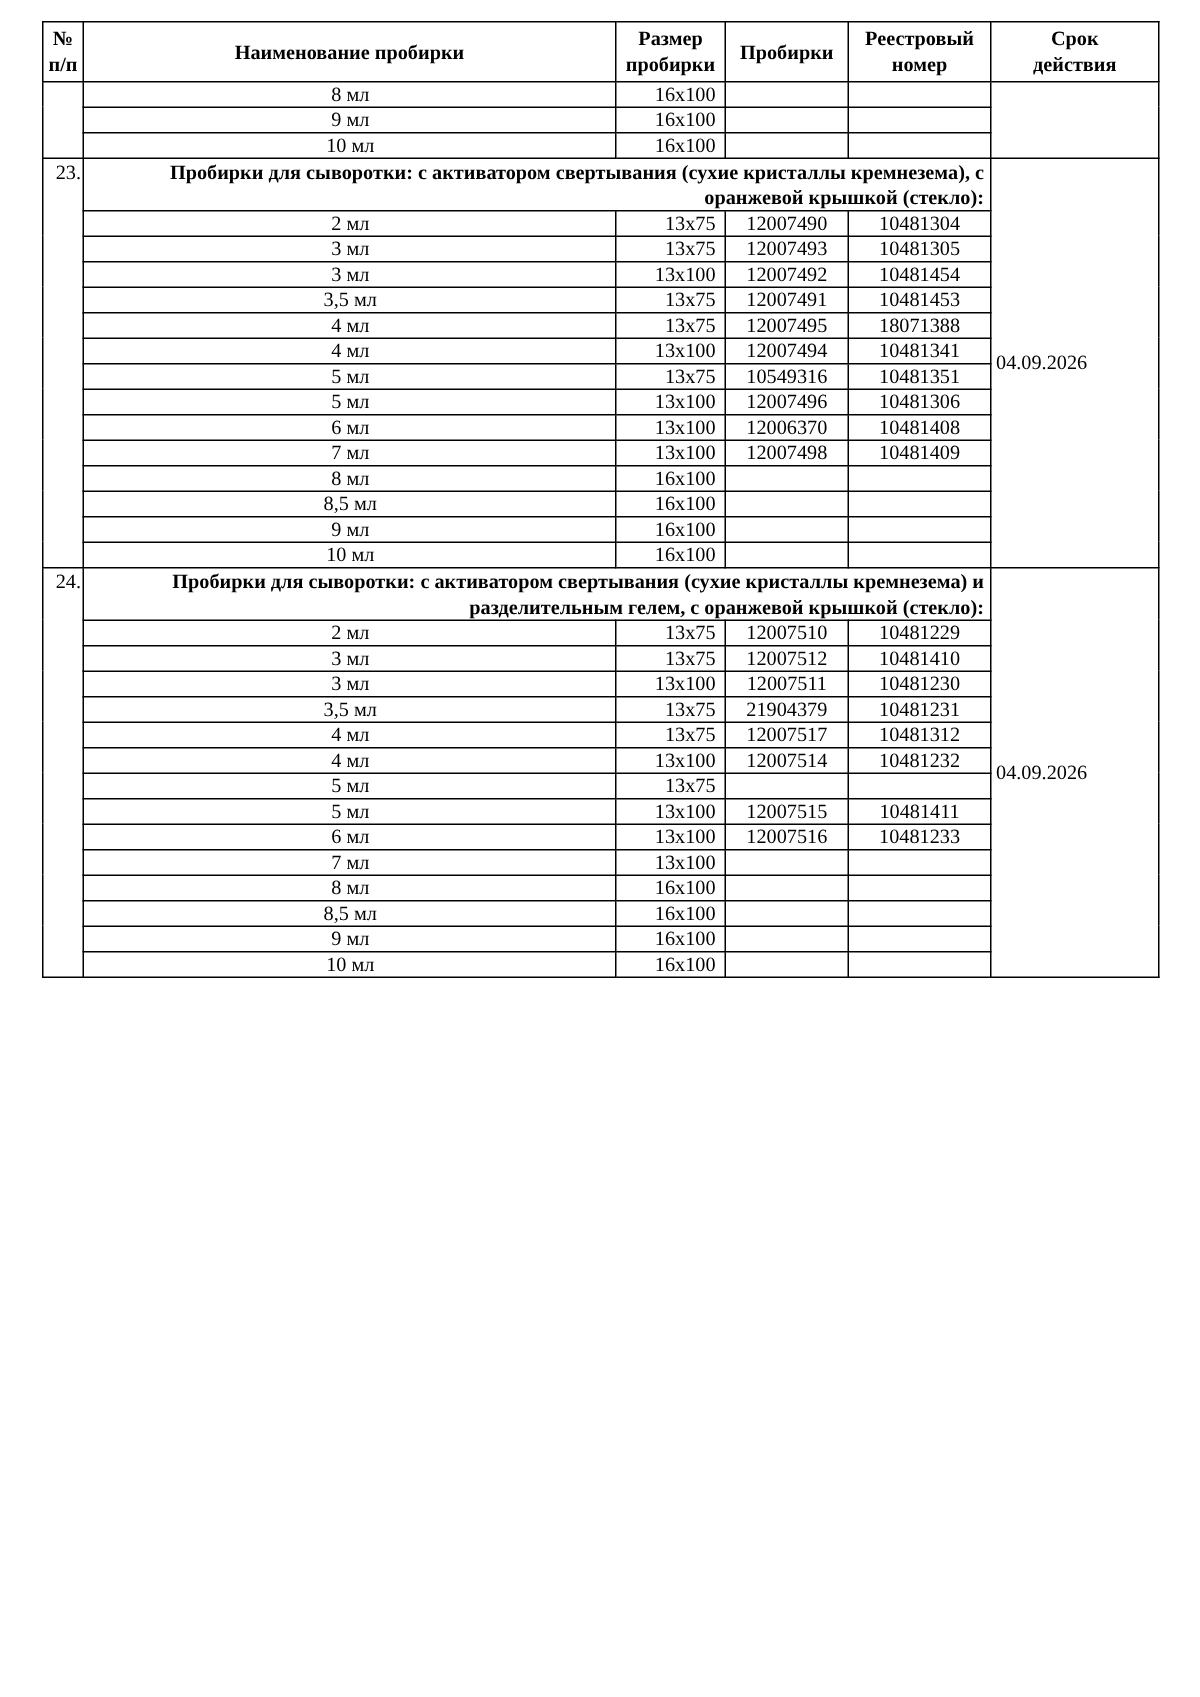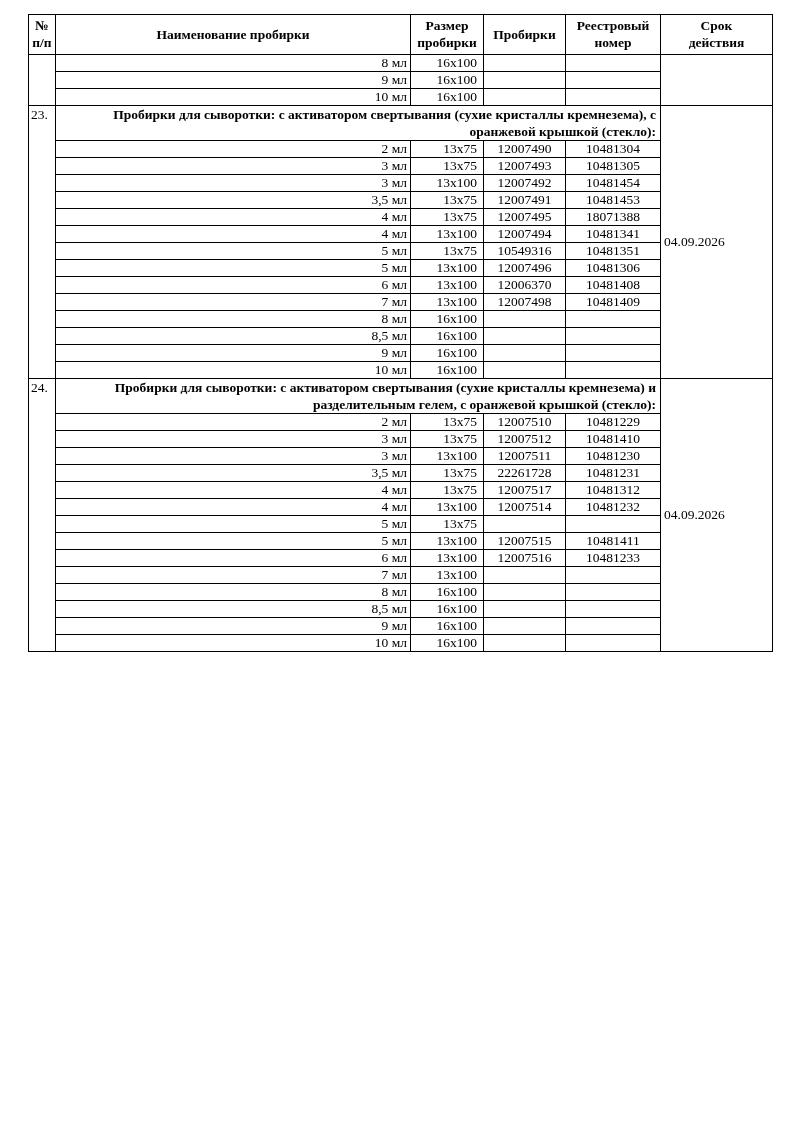--- a/index.html
+++ b/index.html
@@ -20,24 +20,24 @@
     overflow: hidden;
   }
   th {
     font-weight: bold;
     text-align: center;
     white-space: pre-line;
     line-height: 1.28;
     padding: 2px 1px;
   }
   td { padding: 0 3px; height: 17px; line-height: 16px; }
-  td.name { text-align: right; padding-left: 4px; }
+  td.name { text-align: center; padding-left: 4px; }
   td.size { text-align: right; padding-right: 6px; }
   td.art, td.reg { text-align: center; }
-  td.numcell { vertical-align: top; text-align: left; padding: 1px 1px 0 2px; line-height: 15px; }
+  td.numcell { vertical-align: top; text-align: right; padding: 1px 1px 0 2px; line-height: 15px; }
   td.section-title {
     font-weight: bold;
     text-align: right;
     white-space: pre-line;
     line-height: 1.26;
     padding: 0 4px;
     height: auto;
   }
   td.validity { }
 </style>
@@ -206,21 +206,21 @@
       </tr>
       <tr>
         <td class="name">3 мл</td>
         <td class="size">13x100</td>
         <td class="art">12007511</td>
         <td class="reg">10481230</td>
       </tr>
       <tr>
         <td class="name">3,5 мл</td>
         <td class="size">13x75</td>
-        <td class="art">22261728</td>
+        <td class="art">21904379</td>
         <td class="reg">10481231</td>
       </tr>
       <tr>
         <td class="name">4 мл</td>
         <td class="size">13x75</td>
         <td class="art">12007517</td>
         <td class="reg">10481312</td>
       </tr>
       <tr>
         <td class="name">4 мл</td>

